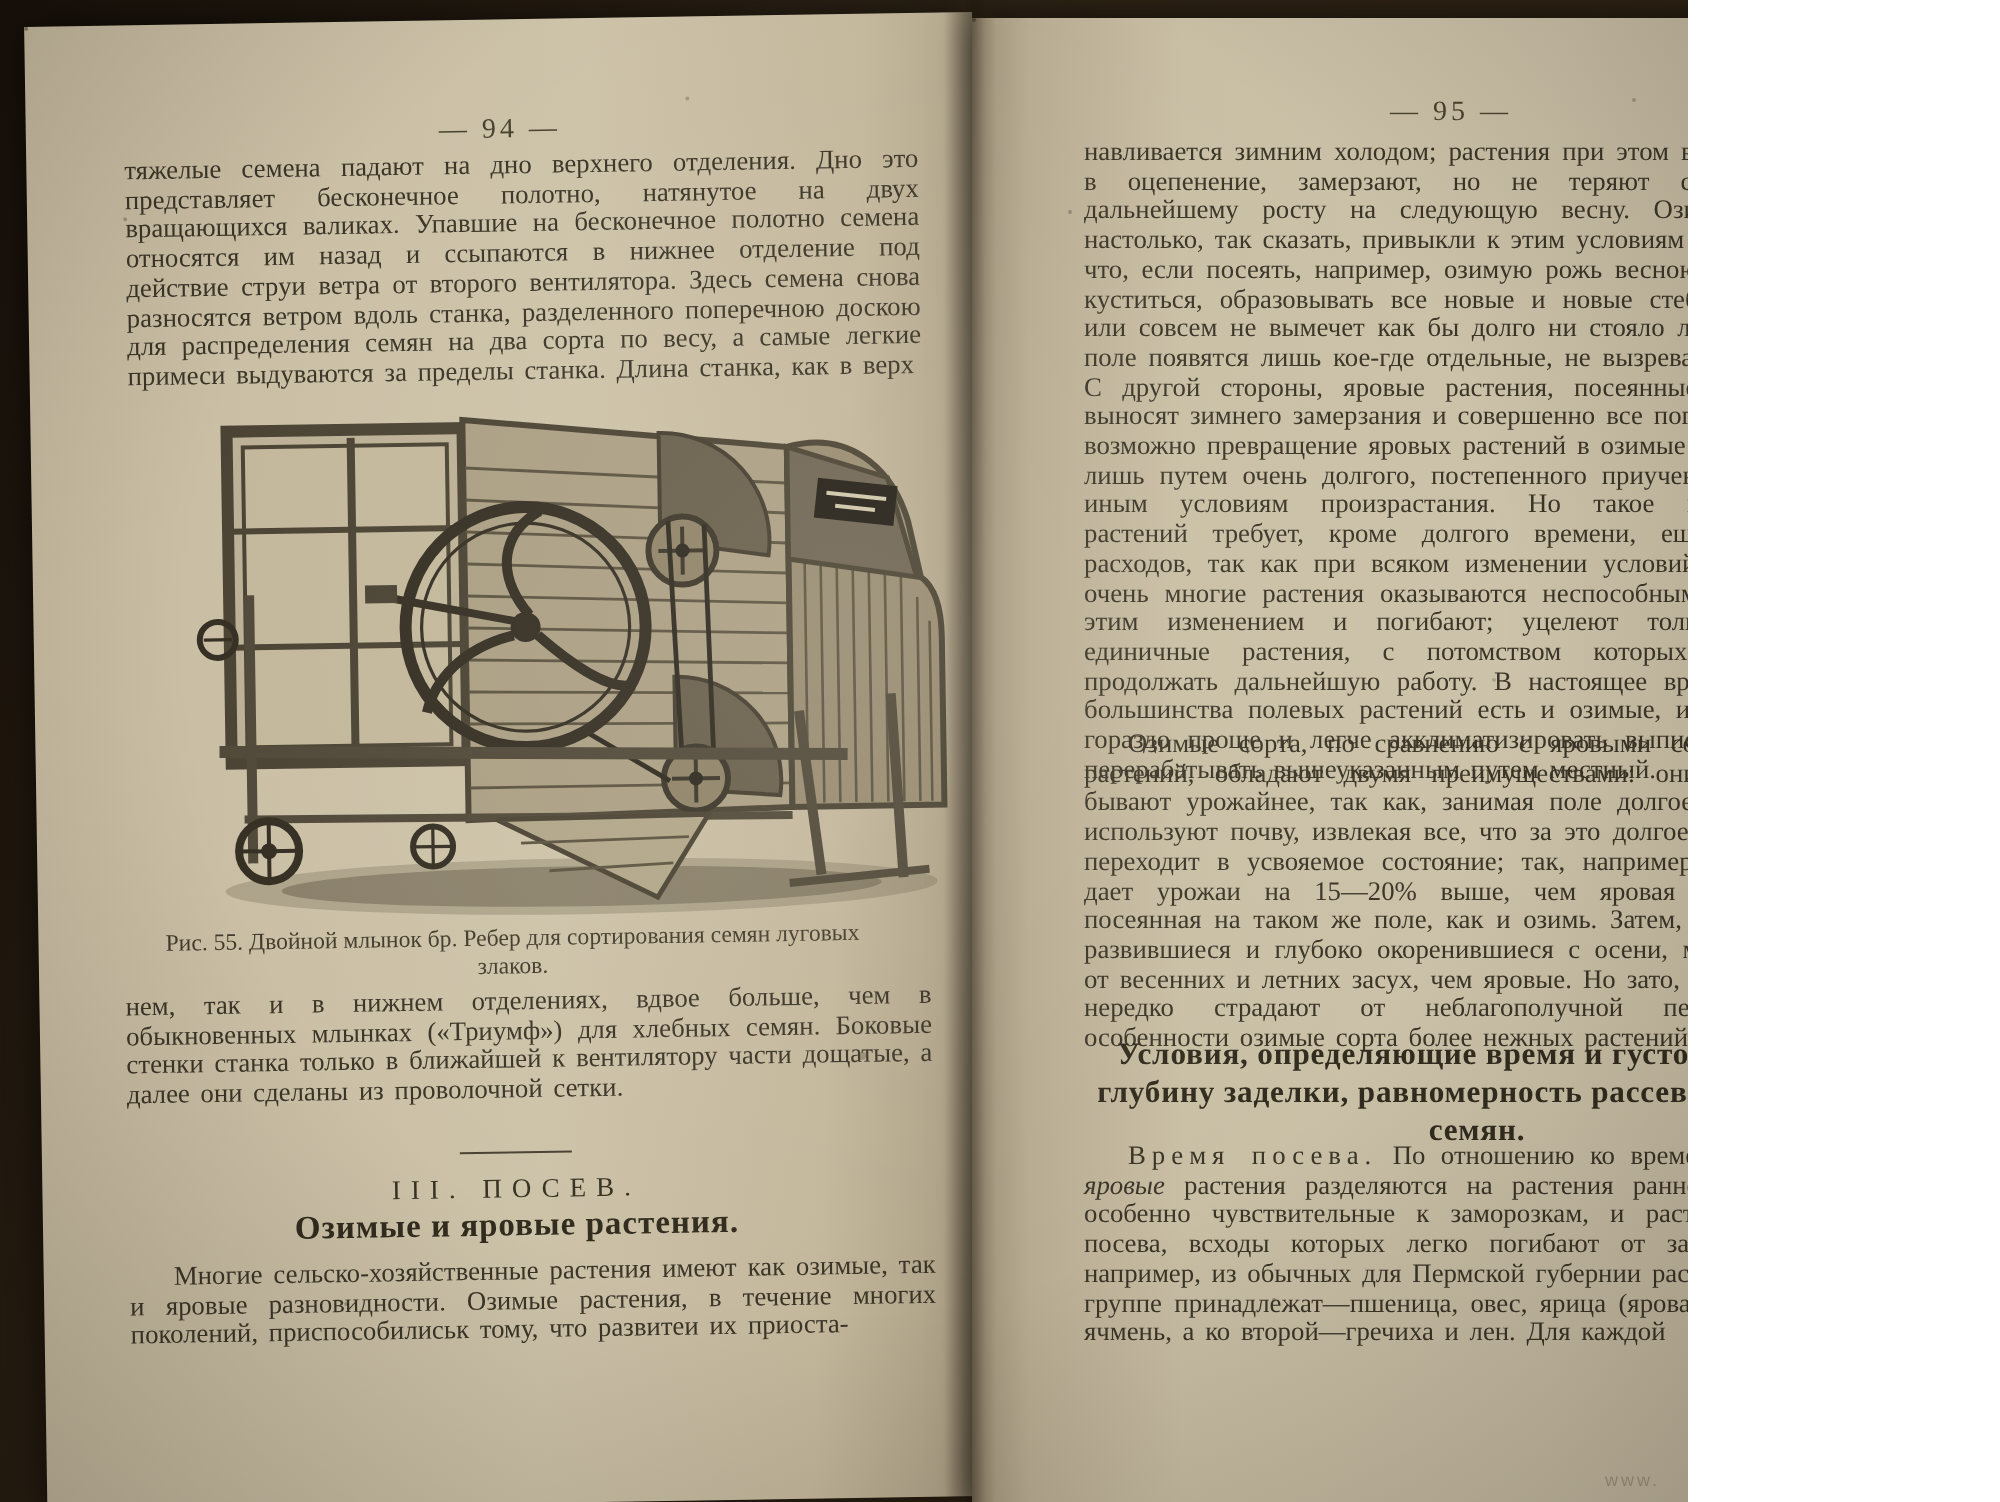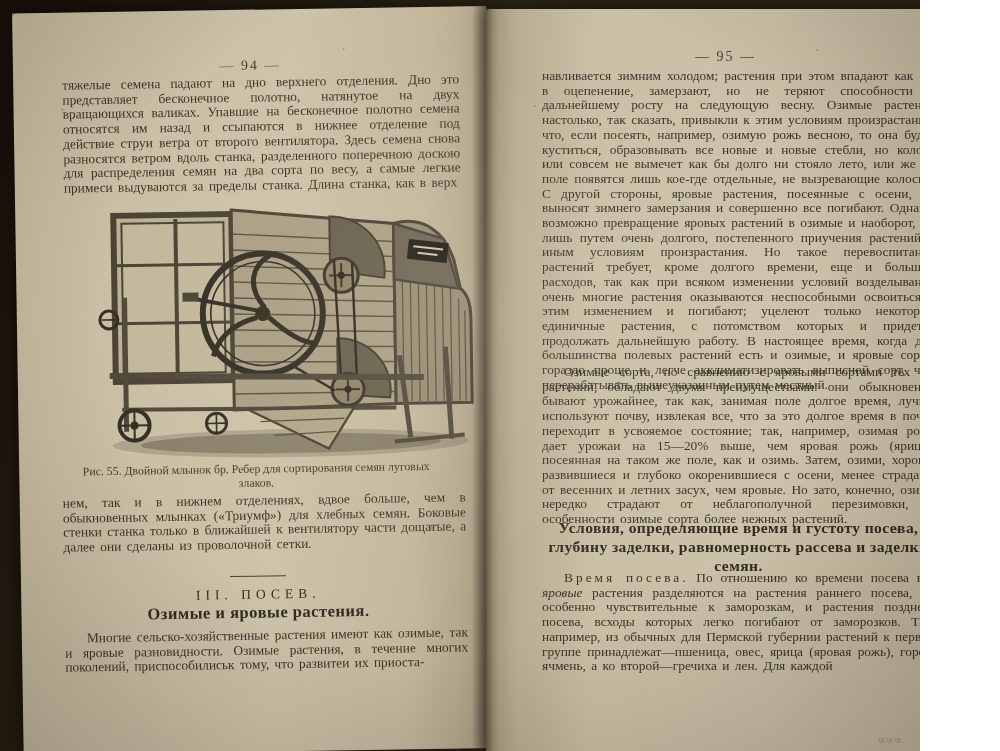--- a/index.html
+++ b/index.html
@@ -1,17 +1,17 @@
 <!DOCTYPE html>
 <html><head>
 <meta charset="utf-8">
 <style>
   html,body{margin:0;padding:0;}
   .stage{
-    position:relative;width:920px;height:751px;overflow:hidden;
+    position:relative;width:844px;height:751px;overflow:hidden;
     background:linear-gradient(115deg,#17100a 0%,#2b2114 40%,#352817 100%);
     font-family:"Liberation Serif","DejaVu Serif",serif;
   }
   .page{
     position:absolute;
     box-shadow:0 0 16px rgba(0,0,0,.6);
   }
   .page-left{
     left:12px;top:6px;width:474px;height:742px;
     transform:rotate(-0.9deg);transform-origin:100% 0;

